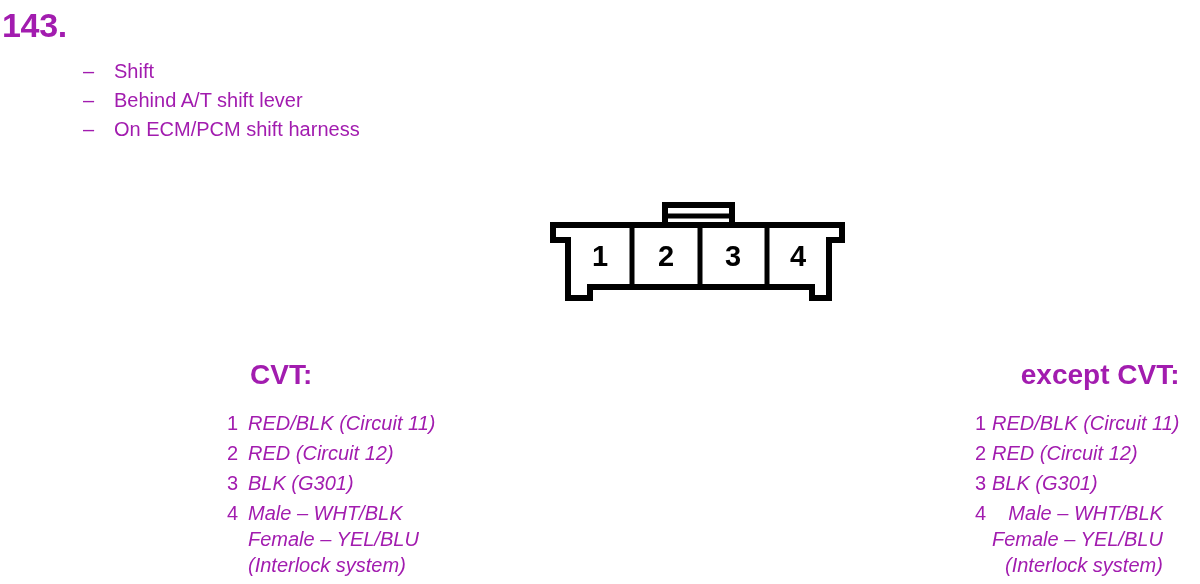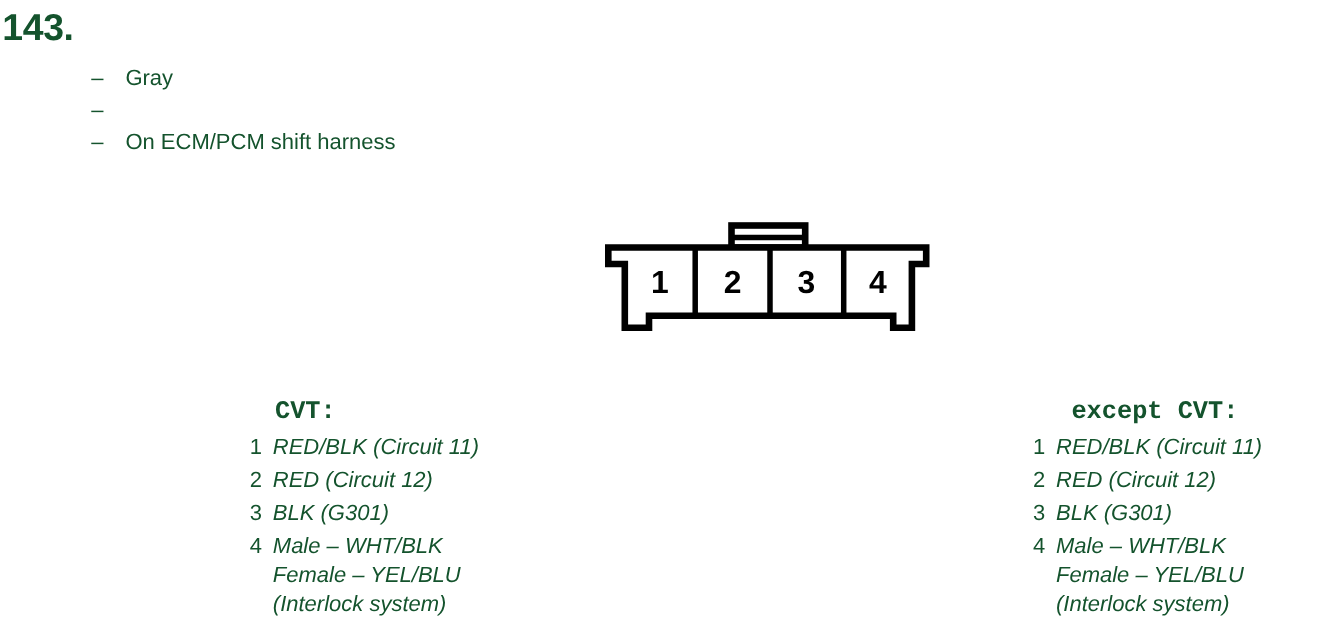--- a/index.html
+++ b/index.html
@@ -5,21 +5,21 @@
   html, body {
     margin: 0;
     padding: 0;
     background: #ffffff;
   }
   .page {
     position: relative;
     width: 1192px;
     height: 584px;
     background: #ffffff;
-    color: #14532d;
+    color: #a21caf;
     font-family: "Liberation Sans", sans-serif;
     overflow: hidden;
   }
 
   
   .title-row {
     position: absolute;
     left: 2px;
     top: 8px;
     display: flex;
@@ -61,28 +61,27 @@
     text-anchor: middle;
   }
 
   
   .pin-col {
     position: absolute;
     top: 361px;
     font-size: 20px;
   }
   .pin-col.left  { left: 227px; }
-  .pin-col.right { left: 939px; }
+  .pin-col.right { left: 971px; text-align: right; }
   .col-heading {
-    font-size: 23px;
+    font-size: 28px;
     font-weight: bold;
     line-height: 27px;
-    margin-bottom: 6px;
-    white-space: nowrap;
-    font-family: Liberation Mono, monospace;
+    margin-bottom: 22px;
+    white-space: nowrap;
   }
   .pin-col.left  .col-heading { margin-left: 23px; }
   .pin-col.right .col-heading { margin-left: 35px; }
   .pin-row {
     display: flex;
     line-height: 26px;
     margin-bottom: 4px;
     white-space: nowrap;
   }
   .pin-row .pin-num {
@@ -97,24 +96,25 @@
 
 <div class="page">
 
   <div class="title-row">
     <span class="title-num">143.</span>
   </div>
 
   <div class="bullets">
     <div class="bullet">
       <span class="dash">–</span>
-      <span>Gray</span>
+      <span>Shift</span>
     </div>
     <div class="bullet">
       <span class="dash">–</span>
+      <span>Behind A/T shift lever</span>
     </div>
     <div class="bullet">
       <span class="dash">–</span>
       <span>On ECM/PCM shift harness</span>
     </div>
   </div>
 
   <svg class="connector-svg" width="320" height="115" viewBox="540 195 320 115">
 
     <rect class="ink" x="665" y="205" width="67" height="20" stroke-width="6"></rect>

